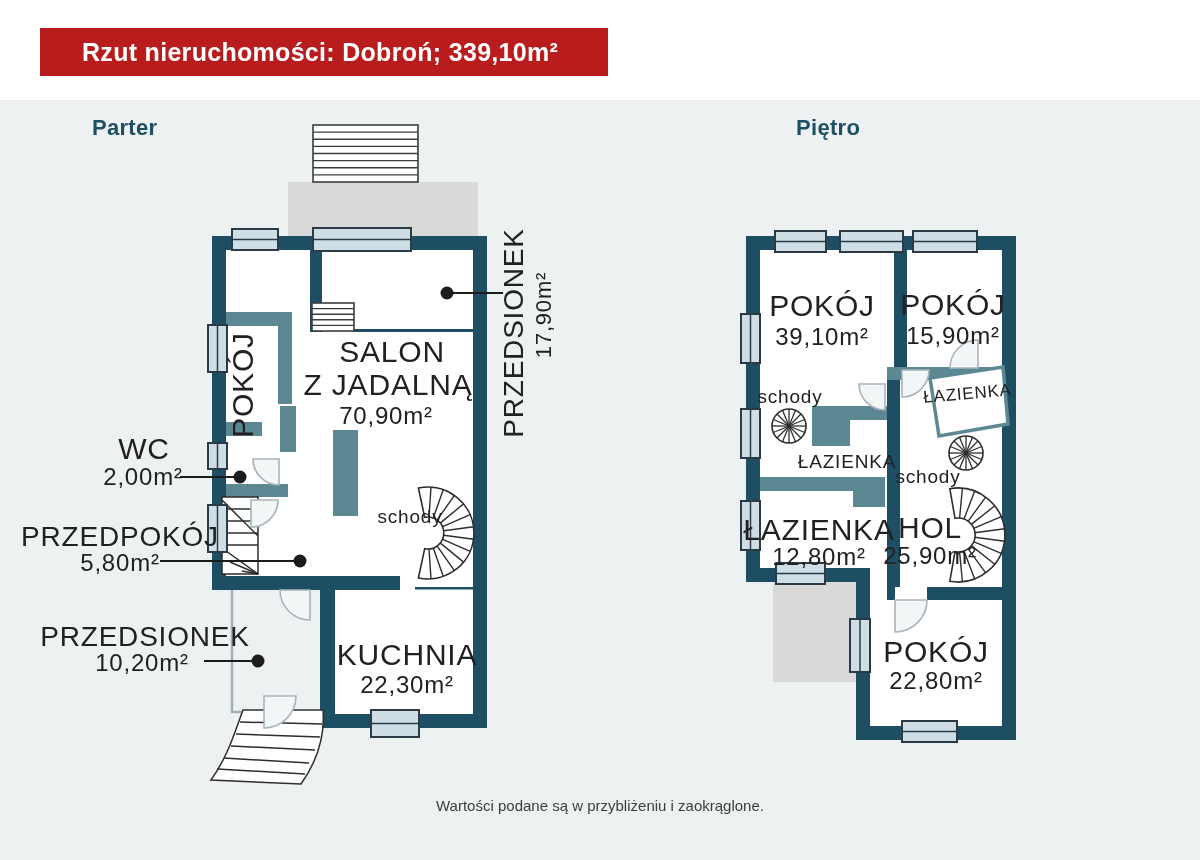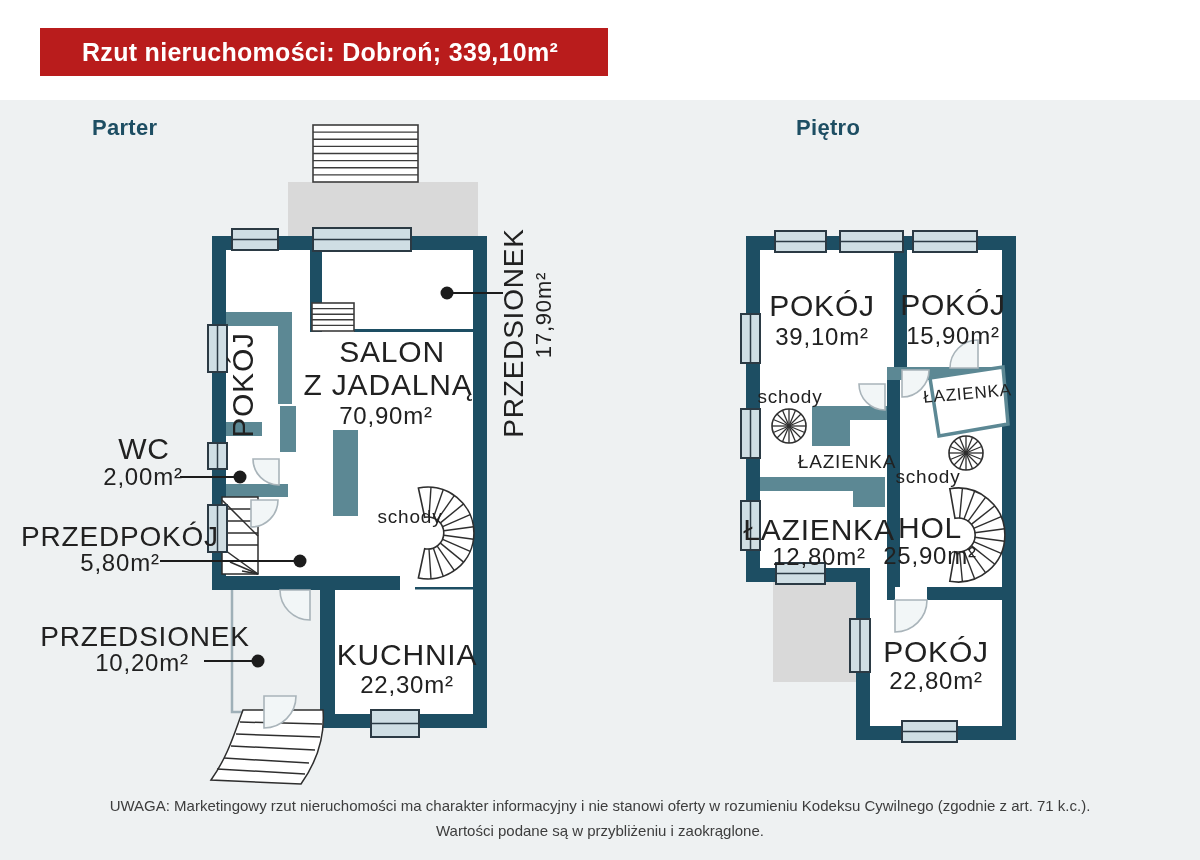--- a/index.html
+++ b/index.html
@@ -339,16 +339,15 @@
       <text class="lbl s30" x="819" y="540" text-anchor="middle">ŁAZIENKA</text>
       <text class="lbl s24" x="819" y="565" text-anchor="middle">12,80m²</text>
       <text class="lbl s30" x="930" y="538" text-anchor="middle">HOL</text>
       <text class="lbl s24" x="930" y="564" text-anchor="middle">25,90m²</text>
       <text class="lbl s30" x="936" y="662" text-anchor="middle">POKÓJ</text>
       <text class="lbl s24" x="936" y="689" text-anchor="middle">22,80m²</text>
     </g>
   </svg>
 
   <div class="footer">
-    <div>UWAGA: Marketingowy rzut nieruchomości ma charakter informacyjny i nie stanowi oferty w rozumieniu Kodeksu Cywilnego (zgodnie z art. 71 k.c.).</div>
     <div>Wartości podane są w przybliżeniu i zaokrąglone.</div>
   </div>
 </div>
 
 </body></html>

